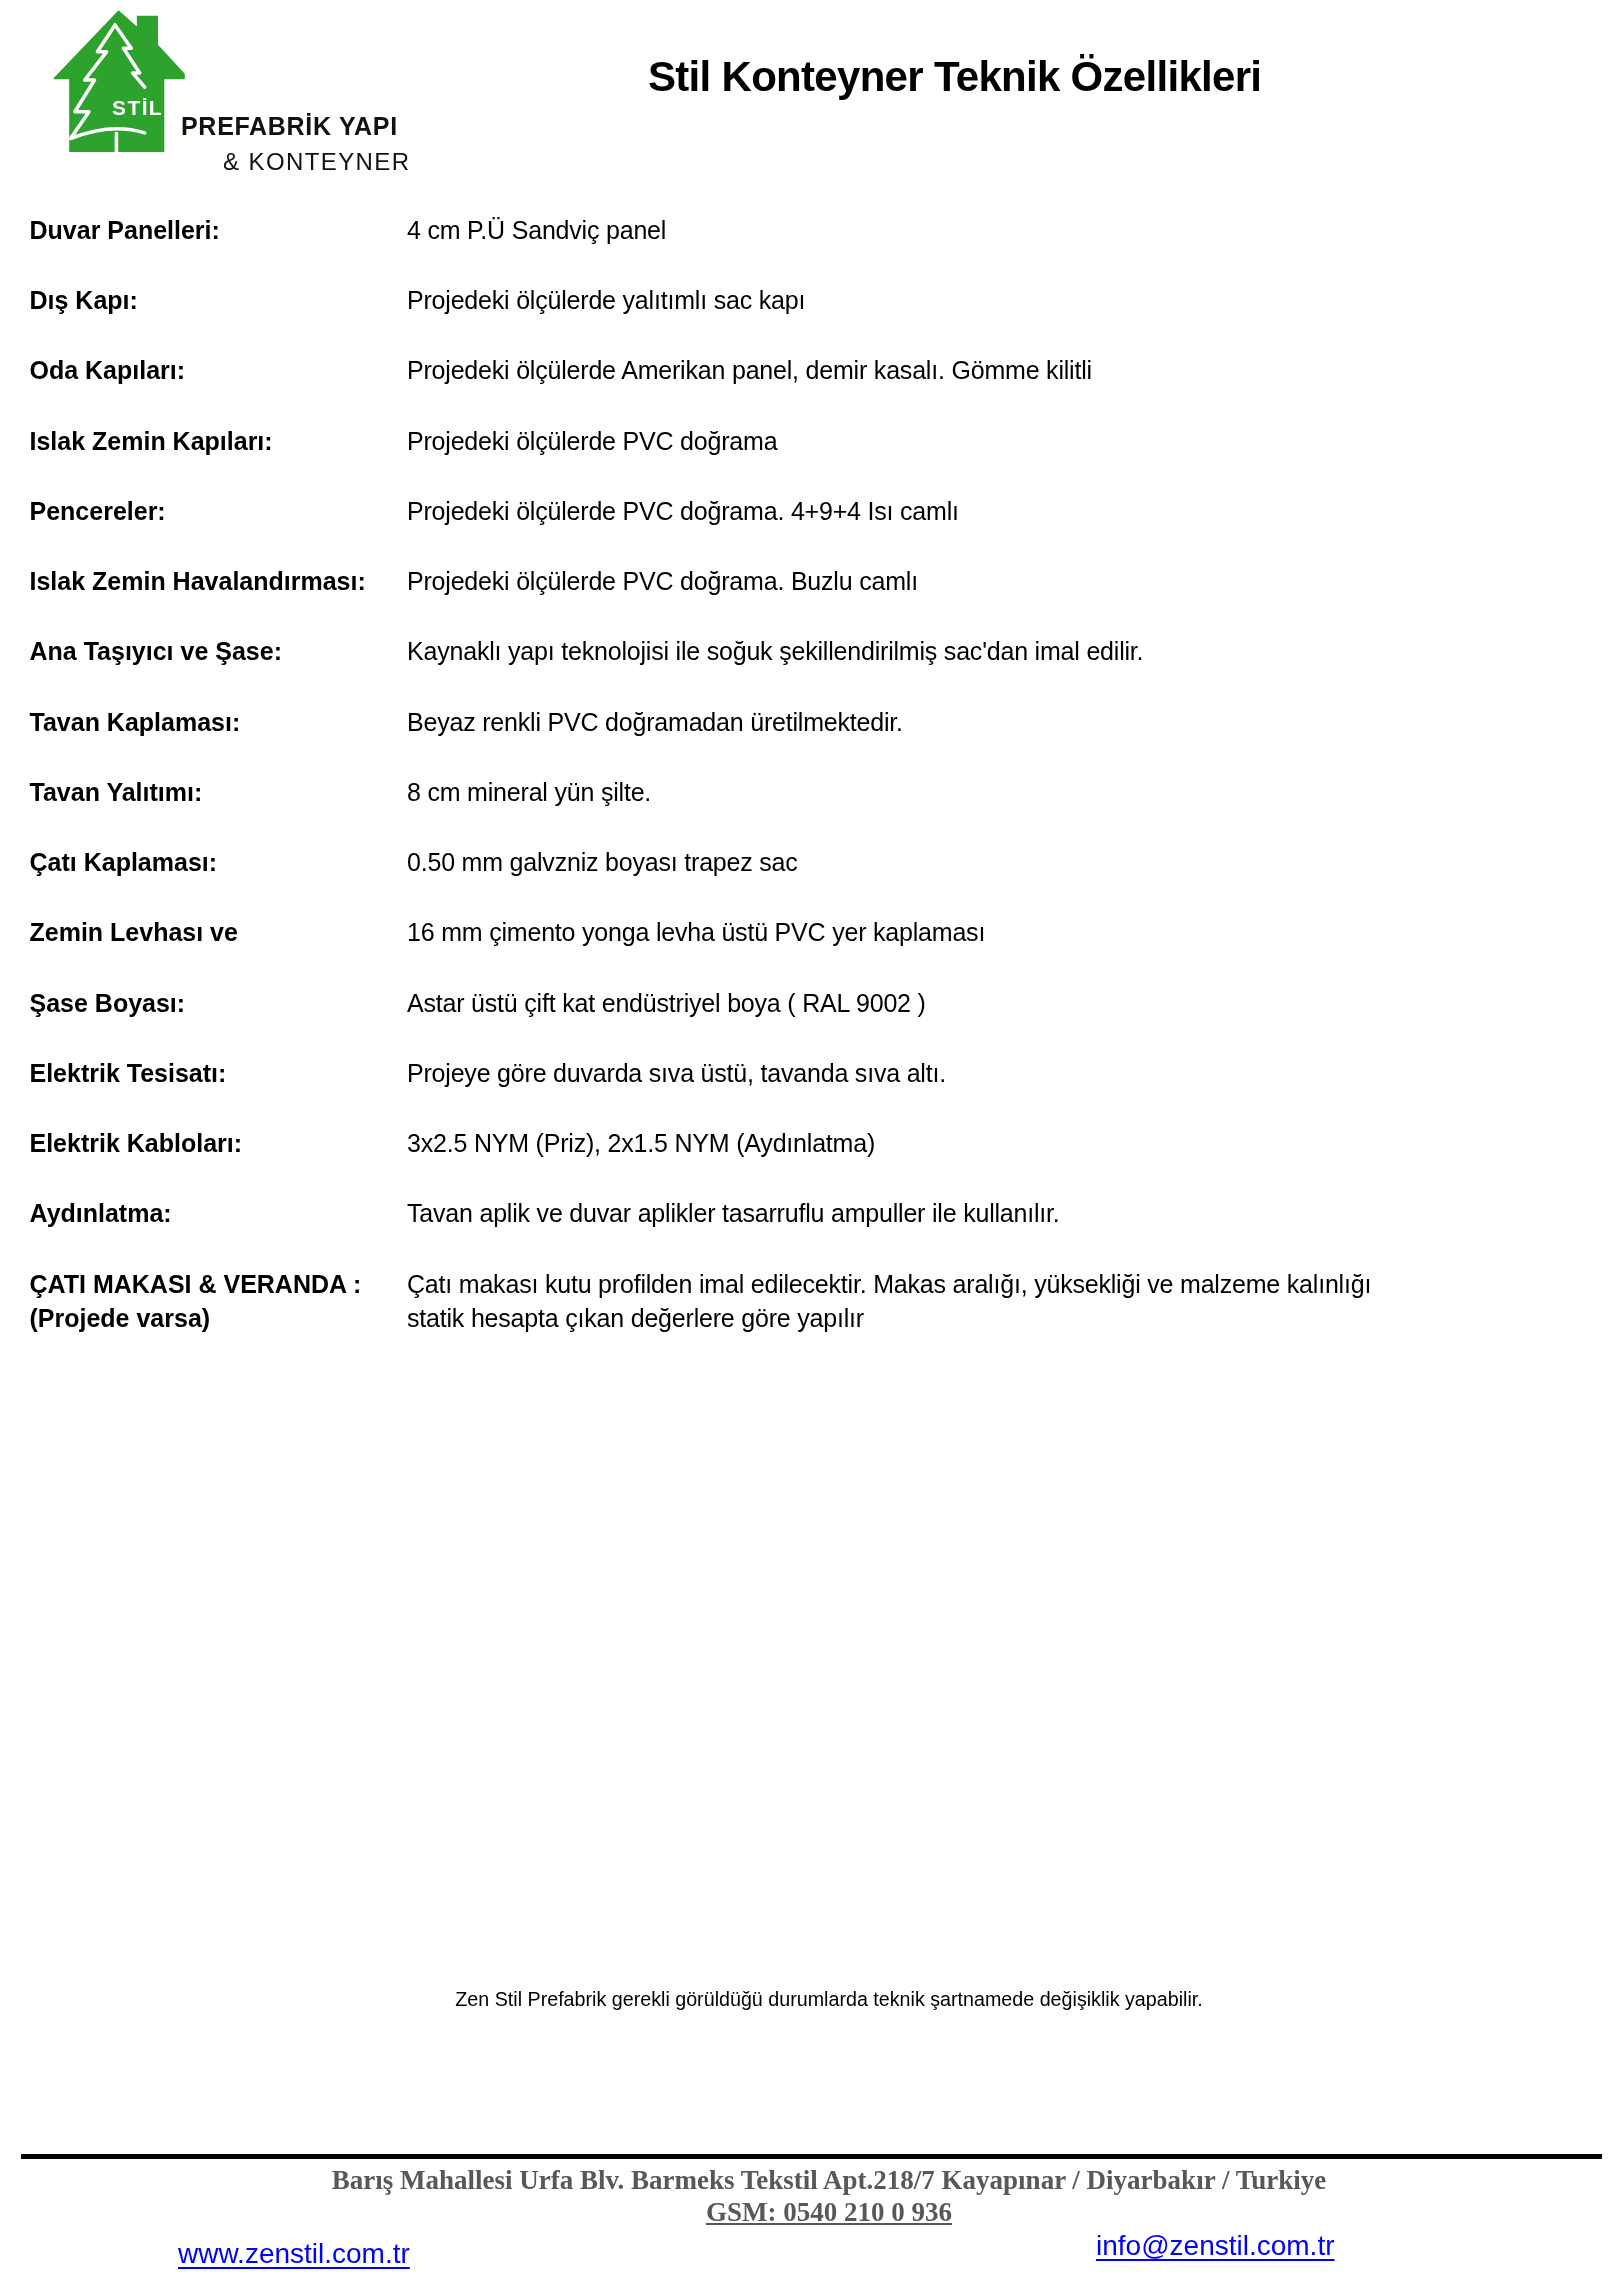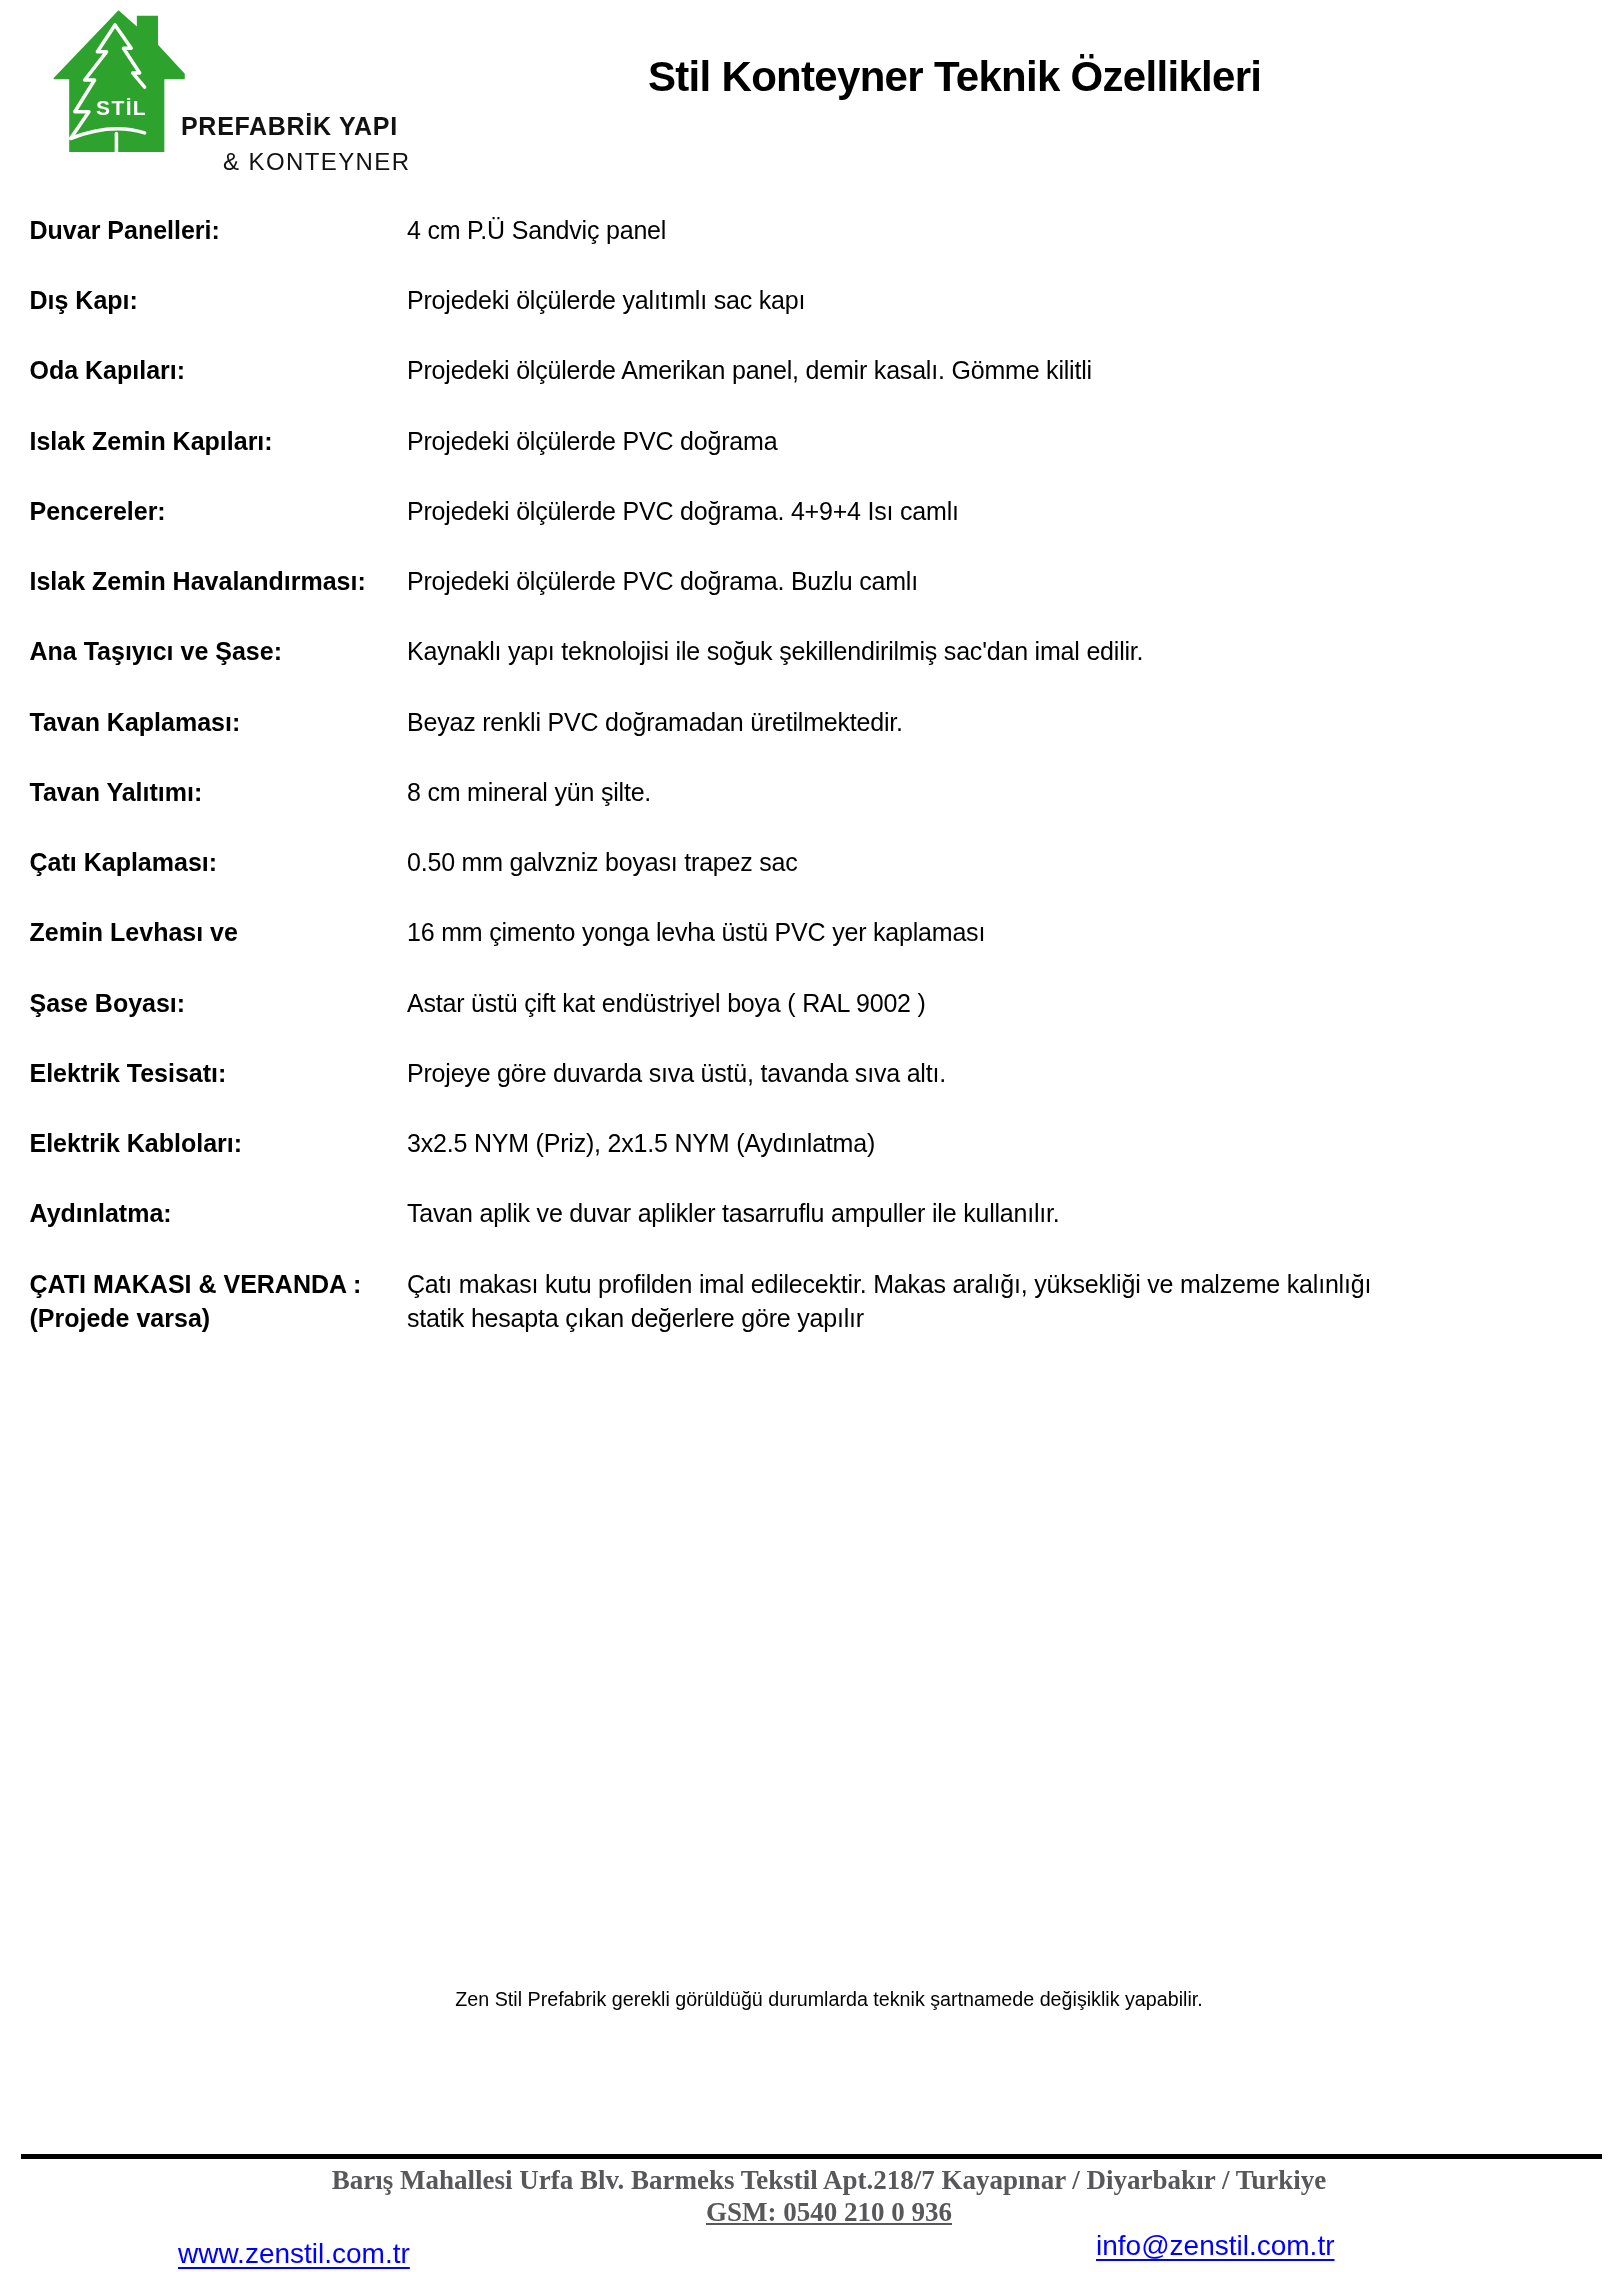--- a/index.html
+++ b/index.html
@@ -2,21 +2,21 @@
 <html style="font-size:11.2px"><head>
 <meta charset="utf-8">
 <style>
   html,body{margin:0;padding:0;background:#ffffff;}
   .page{position:relative;width:1623px;height:2273px;background:#ffffff;overflow:hidden;
         font-family:"Liberation Sans",sans-serif;color:#000;}
 
   
   .logo{position:absolute;left:0;top:0;width:422px;height:169px;}
   .logo svg{position:absolute;left:41px;top:5.6px;}
-  .stil{position:absolute;left:96px;top:96px;font-size:21px;font-weight:bold;
+  .stil{position:absolute;left:112px;top:96px;font-size:21px;font-weight:bold;
         color:#ffffff;letter-spacing:1.4px;line-height:24px;}
   .zen{position:absolute;left:174px;top:12.6px;font-size:105px;line-height:105px;
        font-weight:bold;letter-spacing:-3.5px;color:#121212;}
   .brand1{position:absolute;left:181px;top:111px;font-size:25px;line-height:31px;
           font-weight:bold;letter-spacing:0.7px;color:#121212;}
   .brand2{position:absolute;left:200px;top:147px;font-size:24px;line-height:29.5px;
           font-weight:normal;letter-spacing:1.4px;color:#121212;margin-left:23px;}
 
   
   .title{position:absolute;left:648px;top:52px;font-size:42px;line-height:49px;

